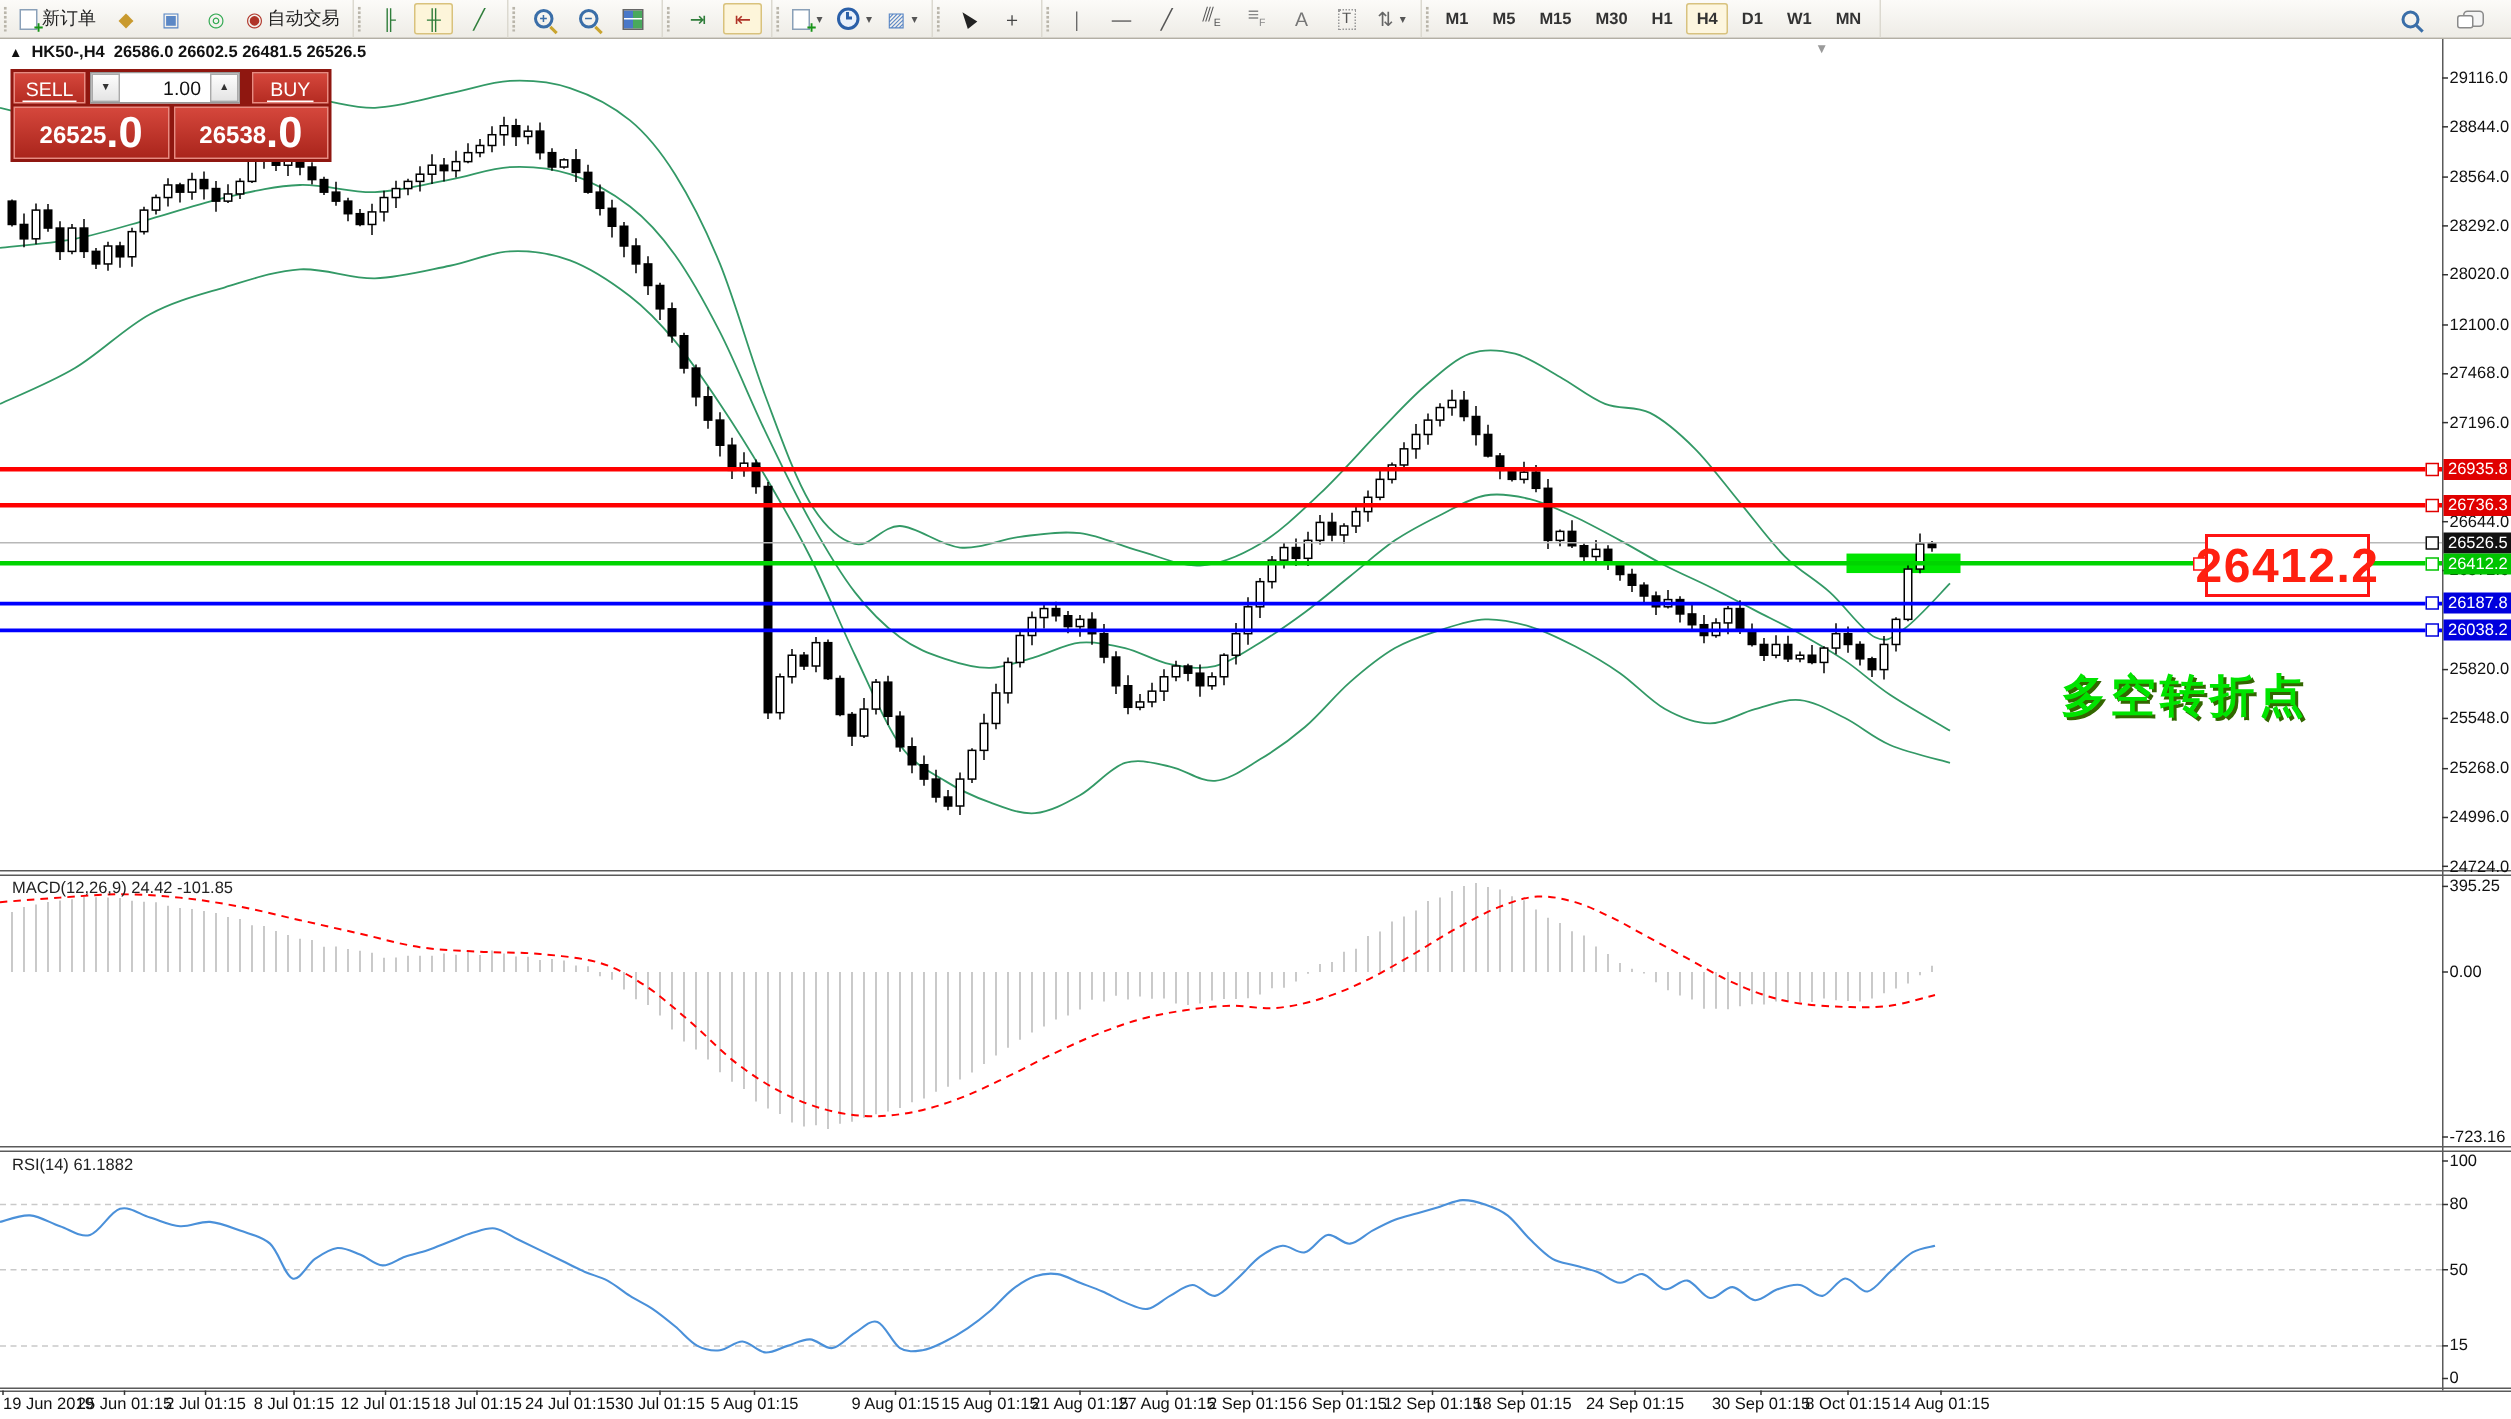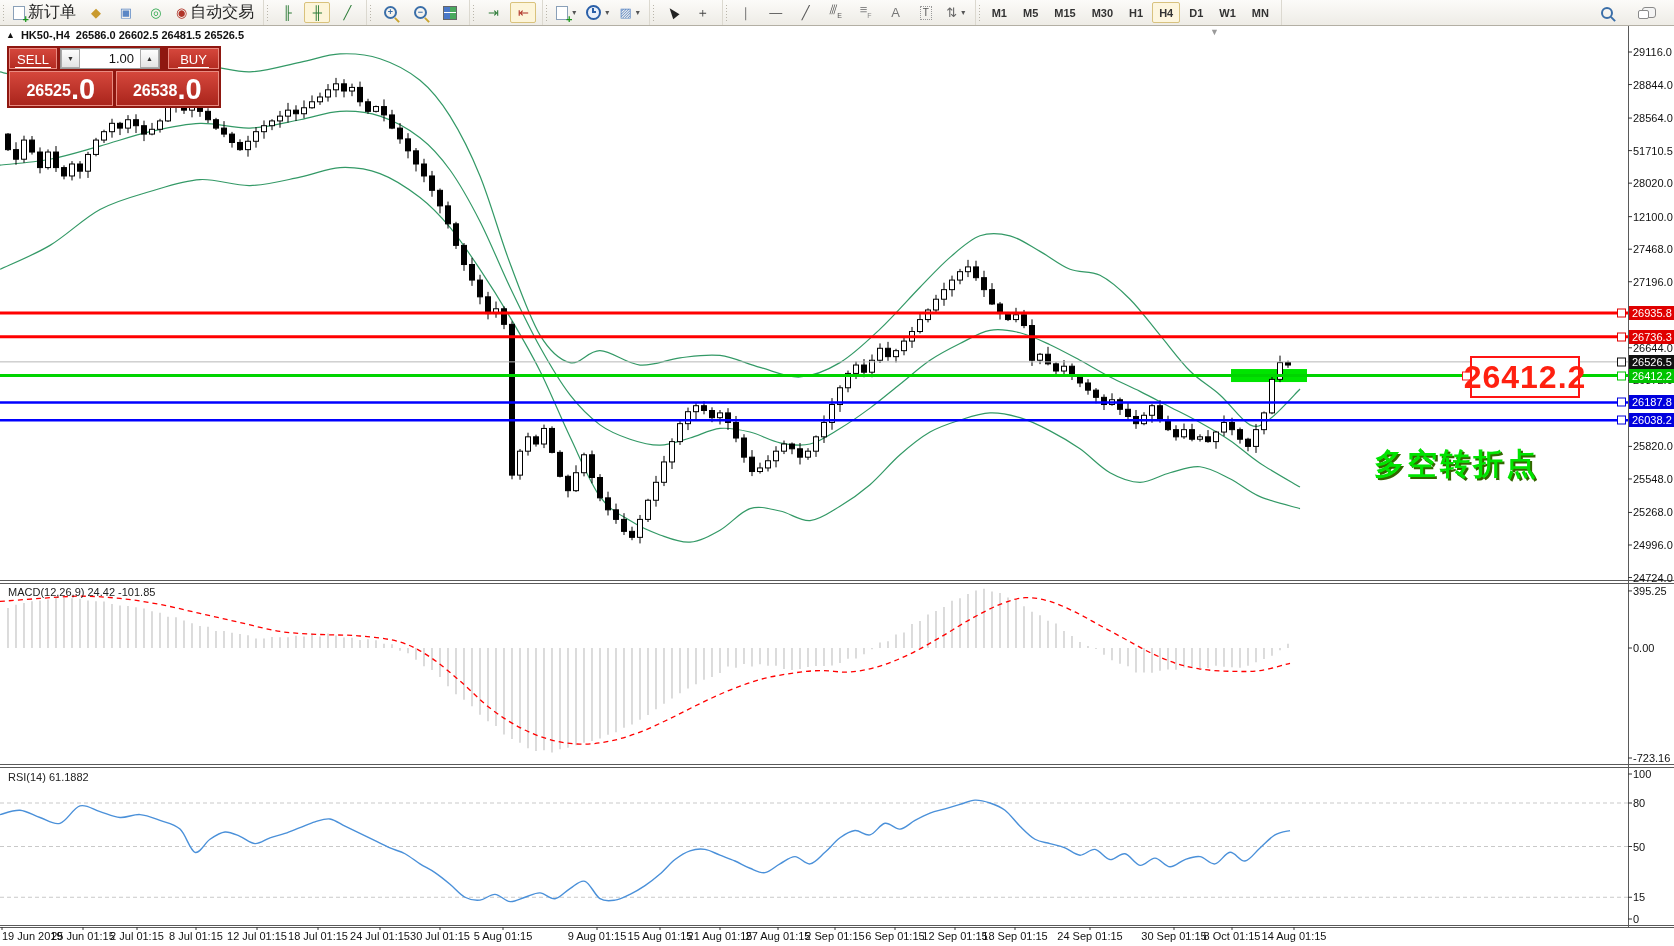--- a/index.html
+++ b/index.html
@@ -11,21 +11,21 @@
     background:linear-gradient(#fcfbf9,#eeece6);border-bottom:1px solid #b3afa4;
     display:flex;align-items:center;z-index:30;font-size:12px;color:#333}
   .tb-group{display:flex;align-items:center;height:25px;padding:0 4px 0 8px;position:relative;border-right:1px solid #dcd9d0}
   .tb-group::before{content:"";position:absolute;left:2px;top:4px;bottom:4px;width:3px;
     background-image:radial-gradient(#b9b5aa 1px,transparent 1px);background-size:3px 3px}
   .tb-right{margin-left:auto;display:flex;align-items:center;padding-right:10px;gap:12px}
   .tbtn{min-width:20px;height:19px;display:flex;align-items:center;justify-content:center;
     margin:0 2px;border:1px solid transparent;border-radius:2px;gap:3px;white-space:nowrap;padding:0 2px}
   .tbtn.pressed{background:#fdf5da;border:1px solid #d9c27c}
   .tbtn .glyph{font-size:13px;line-height:13px}
-  .tbtn .lbl{font-size:16px;color:#222}
+  .tbtn .lbl{font-size:12px;color:#222}
   .caret{font-size:8px;color:#555;margin-left:1px}
   .tf-btn{font-size:11px;font-weight:bold;color:#333;padding:0 6px;height:19px;display:flex;align-items:center;border:1px solid transparent;border-radius:2px;margin:0 1px}
   .tf-btn.active{background:#fdf6df;border:1px solid #d8c27f}
   
   .i-doc{width:10px;height:12px;background:#fff;border:1px solid #8aa0b8;position:relative;display:inline-block}
   .i-doc i{position:absolute;right:-5px;bottom:-6px;color:#189418;font-weight:bold;font-size:11px;font-style:normal}
   .i-zoom{width:9px;height:9px;border:2px solid #3a6ea8;border-radius:50%;position:relative;
     display:flex;align-items:center;justify-content:center;font-size:9px;font-weight:bold;color:#3a6ea8;line-height:7px}
   .i-zoom::after{content:"";position:absolute;width:6px;height:2px;background:#c9a42e;bottom:-4px;right:-5px;transform:rotate(45deg)}
   .i-clock{width:11px;height:11px;border:2px solid #2a5fa8;border-radius:50%;position:relative;background:#eaf1fb}
@@ -811,21 +811,21 @@
   <div class="ind-lab" style="top:586px">MACD(12,26,9) 24.42 -101.85</div>
   <div class="ind-lab" style="top:771px">RSI(14) 61.1882</div>
 
   <div id="anno-price">26412.2</div>
   <div id="anno-turn">多空转折点</div>
 
   <div id="gen-labels">
       <div class="ptick" style="top: 52px;">29116.0</div>
       <div class="ptick" style="top: 84.5475px;">28844.0</div>
       <div class="ptick" style="top: 118.052px;">28564.0</div>
-      <div class="ptick" style="top: 150.6px;">51710.5</div>
+      <div class="ptick" style="top: 150.6px;">28292.0</div>
       <div class="ptick" style="top: 183.147px;">28020.0</div>
       <div class="ptick" style="top: 216.652px;">12100.0</div>
       <div class="ptick" style="top: 249.2px;">27468.0</div>
       <div class="ptick" style="top: 281.747px;">27196.0</div>
       <div class="ptick" style="top: 347.8px;">26644.0</div>
       <div class="ptick" style="top: 380.347px;">26372.0</div>
       <div class="ptick" style="top: 446.399px;">25820.0</div>
       <div class="ptick" style="top: 478.947px;">25548.0</div>
       <div class="ptick" style="top: 512.452px;">25268.0</div>
       <div class="ptick" style="top: 544.999px;">24996.0</div>

